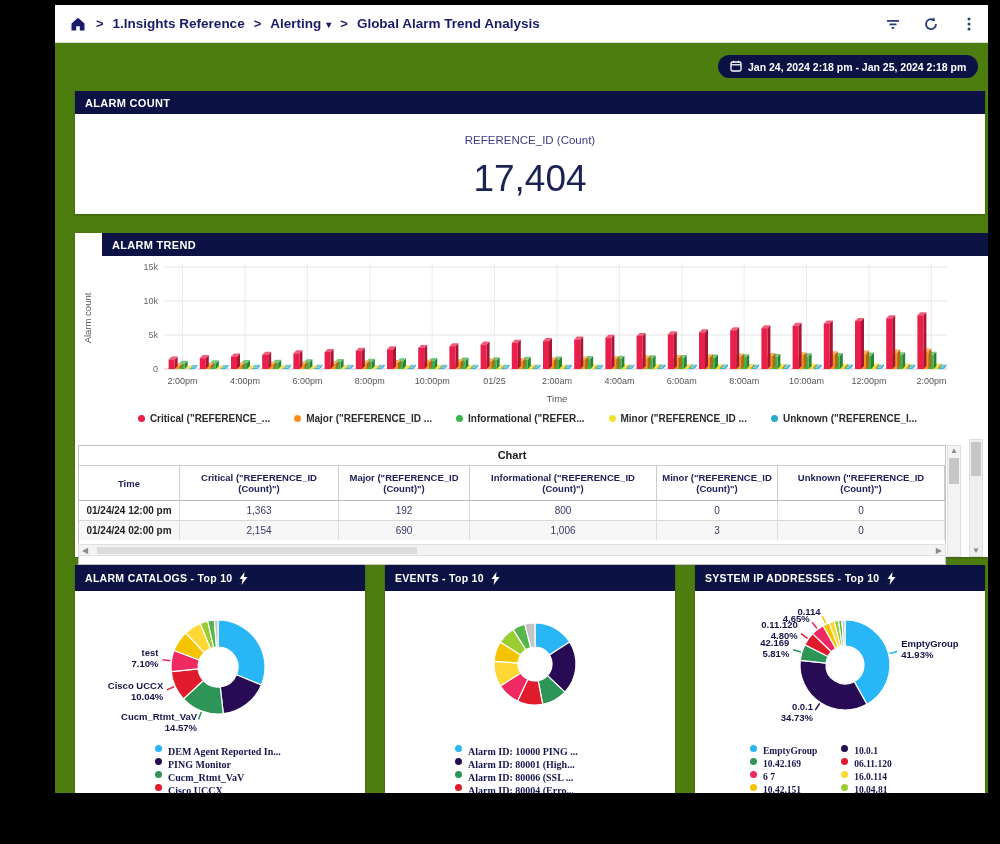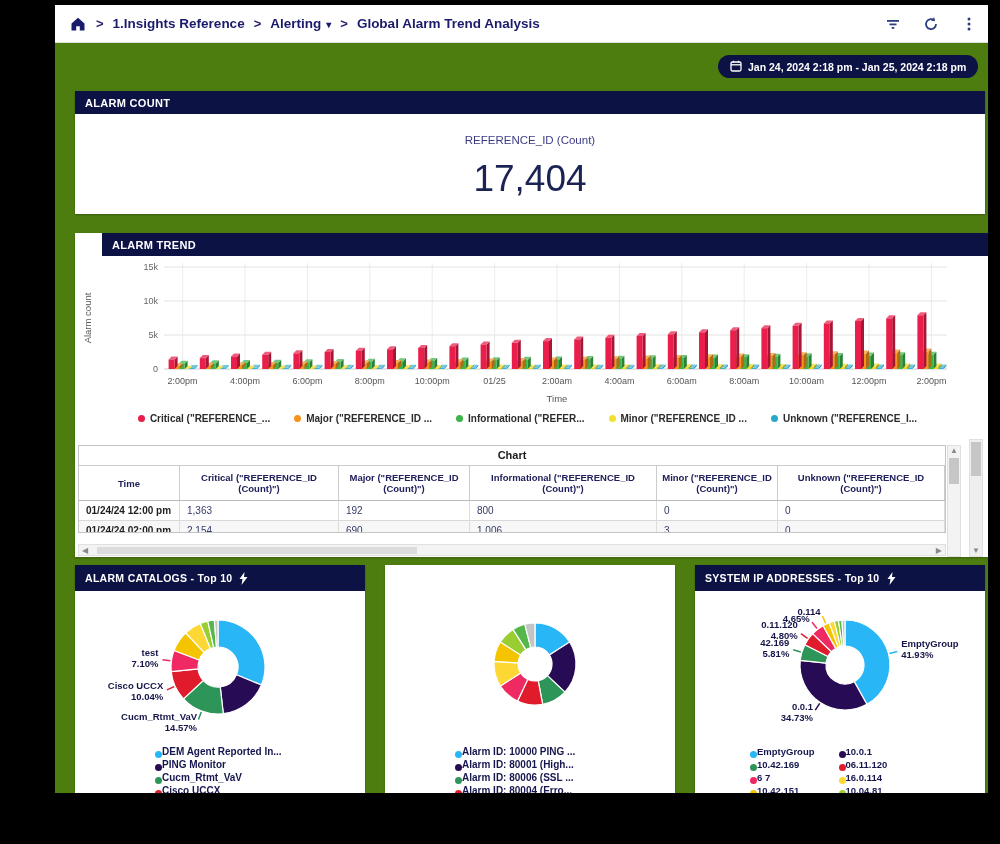--- a/index.html
+++ b/index.html
@@ -21,41 +21,41 @@
   .p-count{left:20px;top:48px;width:910px;height:123px;}
   .metric-label{margin-top:20px;text-align:center;font-size:11.5px;color:#3c3c85;font-weight:400;}
   .metric-value{margin-top:12px;text-align:center;font-size:37px;color:#1b2355;}
   .p-trend{left:20px;top:190px;width:910px;height:324px;padding-left:27px;}
   .p-trend .phead{height:23px;}
   #trend-svg{position:absolute;left:2px;top:24px;}
   .trend-legend{position:absolute;left:0;top:180px;width:905px;display:flex;justify-content:center;gap:24px;font-size:10px;font-weight:600;color:#2b2b2b;}
   .trend-legend .li{display:flex;align-items:center;gap:5px;cursor:pointer;}
   .dot{width:7px;height:7px;border-radius:50%;display:inline-block;}
   
-  .tablewrap{position:absolute;left:3px;top:212px;width:868px;height:88px;overflow:hidden;border:1px solid #c4c4c4;background:#fff;box-sizing:border-box;}
+  .tablewrap{position:absolute;left:3px;top:212px;width:868px;height:120px;overflow:hidden;border:1px solid #c4c4c4;background:#fff;box-sizing:border-box;}
   .tbltitle{height:19px;line-height:19px;text-align:center;font-size:11px;font-weight:700;color:#1a1a1a;border-bottom:1px solid #ccc;}
   table.chart-table{border-collapse:collapse;width:100%;table-layout:fixed;}
   .chart-table th{font-size:9.5px;font-weight:700;color:#20205a;border-right:1px solid #ccc;border-bottom:1px solid #bbb;padding:6px 4px;text-align:center;}
-  .chart-table td{font-size:10px;color:#333a66;border-right:1px solid #ddd;border-top:1px solid #d9d9d9;padding:4px 7px;text-align:left;white-space:nowrap;overflow:hidden;}
+  .chart-table td{font-size:10px;color:#333a66;border-right:1px solid #ddd;border-top:1px solid #d9d9d9;padding:4px 7px;text-align:center;white-space:nowrap;overflow:hidden;}
   .chart-table td.tcell{font-weight:700;color:#1f1f1f;}
   .chart-table tr:nth-child(2){background:#f7f7f7;}
   
   .vscroll{position:absolute;width:14px;background:#f3f3f3;border:1px solid #e0e0e0;box-sizing:border-box;font-size:8px;color:#8a8a8a;text-align:center;}
   .vs-inner{left:872px;top:212px;height:112px;}
   .vs-outer{left:894px;top:206px;height:118px;background:#efefef;}
   .vthumb{position:absolute;left:1px;width:10px;background:#c6c6c6;}
   .hscroll{position:absolute;left:3px;top:311px;width:868px;height:12px;background:#f3f3f3;border:1px solid #e0e0e0;box-sizing:border-box;display:flex;justify-content:space-between;align-items:center;font-size:8px;color:#8a8a8a;padding:0 3px;}
   .hthumb{position:absolute;left:18px;top:2px;width:320px;height:7px;background:#dcdcdc;}
   
   .p-bottom{top:522px;width:290px;height:240px;}
   .p-bottom .phead{height:26px;font-size:10.5px;}
   .p-cat{left:20px;} .p-ev{left:330px;} .p-ip{left:640px;}
   .donut{position:absolute;left:0;top:26px;}
   .dlegend{position:absolute;top:180px;font-size:10px;font-weight:600;color:#16164e;line-height:13px;}
-  .dlegend .li, .dl-col .li{display:flex;align-items:flex-end;cursor:pointer;white-space:nowrap;}
+  .dlegend .li, .dl-col .li{display:flex;align-items:flex-start;gap:6px;cursor:pointer;white-space:nowrap;font-family:Liberation Serif, serif;}
   .dl-cols{position:absolute;top:180px;left:55px;display:flex;gap:24px;font-size:9.5px;font-weight:600;color:#16164e;line-height:13px;}
   svg text{font-family:"Liberation Sans",sans-serif;}
 </style>
 </head>
 <body>
 
 <div class="frame">
   <div class="app">
 
     <header class="topbar">
@@ -897,20 +897,26 @@
               <span>Cucm_Rtmt_VaV</span>
             </div>
             <div class="li">
               <span class="dot" style="background:#e01b2c"></span>
               <span>Cisco UCCX</span>
             </div>
           </div>
       </section>
 
       <section class="panel p-bottom p-ev">
+        <div class="phead">
+          <span>EVENTS - Top 10</span>
+          <svg width="9" height="13" viewBox="0 0 9 13">
+              <path d="M5.5 0 L0.5 7 H3.5 L2.5 13 L8.5 5 H5 Z" fill="#fff"></path>
+            </svg>
+        </div>
         <svg class="donut" id="donut-ev" width="290" height="152" viewBox="0 0 290 152">
             <path d="M150 32 A41 41 0 0 1 184.61744494558263 51.03110140586114 L164.35357473353426 63.89094448535706 A17 17 0 0 0 150 56 Z" fill="#29b6f6" stroke="#fff" stroke-width="1.2"></path>
             <path d="M184.61744494558263 51.03110140586114 A41 41 0 0 1 179.8877137242779 101.06643134307623 L162.39246666616398 84.6373008007877 A17 17 0 0 0 164.35357473353426 63.89094448535706 Z" fill="#270b54" stroke="#fff" stroke-width="1.2"></path>
             <path d="M179.8877137242779 101.06643134307623 A41 41 0 0 1 157.68263389801473 113.27377727987624 L153.18548234795733 89.69888326238771 A17 17 0 0 0 162.39246666616398 84.6373008007877 Z" fill="#2e9558" stroke="#fff" stroke-width="1.2"></path>
             <path d="M157.68263389801473 113.27377727987624 A41 41 0 0 1 132.54304904583205 110.0979091511068 L142.76175204339378 88.38205989192234 A17 17 0 0 0 153.18548234795733 89.69888326238771 Z" fill="#e01b2c" stroke="#fff" stroke-width="1.2"></path>
             <path d="M132.54304904583205 110.0979091511068 A41 41 0 0 1 115.38255505441738 94.96889859413886 L135.64642526646574 82.10905551464295 A17 17 0 0 0 142.76175204339378 88.38205989192234 Z" fill="#ef2a62" stroke="#fff" stroke-width="1.2"></path>
             <path d="M115.38255505441738 94.96889859413886 A41 41 0 0 1 109.08090413444086 70.42558869929815 L133.03354561671938 71.93256116800167 A17 17 0 0 0 135.64642526646574 82.10905551464295 Z" fill="#fdd835" stroke="#fff" stroke-width="1.2"></path>
             <path d="M109.08090413444086 70.42558869929815 A41 41 0 0 1 115.38255505441738 51.03110140586115 L135.64642526646574 63.89094448535706 A17 17 0 0 0 133.03354561671938 71.93256116800167 Z" fill="#f5c400" stroke="#fff" stroke-width="1.2"></path>
             <path d="M115.38255505441738 51.03110140586115 A41 41 0 0 1 128.03110140586114 38.382555054417374 L140.89094448535707 58.64642526646574 A17 17 0 0 0 135.64642526646574 63.89094448535706 Z" fill="#9acd32" stroke="#fff" stroke-width="1.2"></path>
             <path d="M128.03110140586114 38.382555054417374 A41 41 0 0 1 139.80371462624097 33.28809039372612 L145.77227191819748 56.53408626081327 A17 17 0 0 0 140.89094448535707 58.64642526646574 Z" fill="#55b64a" stroke="#fff" stroke-width="1.2"></path>

